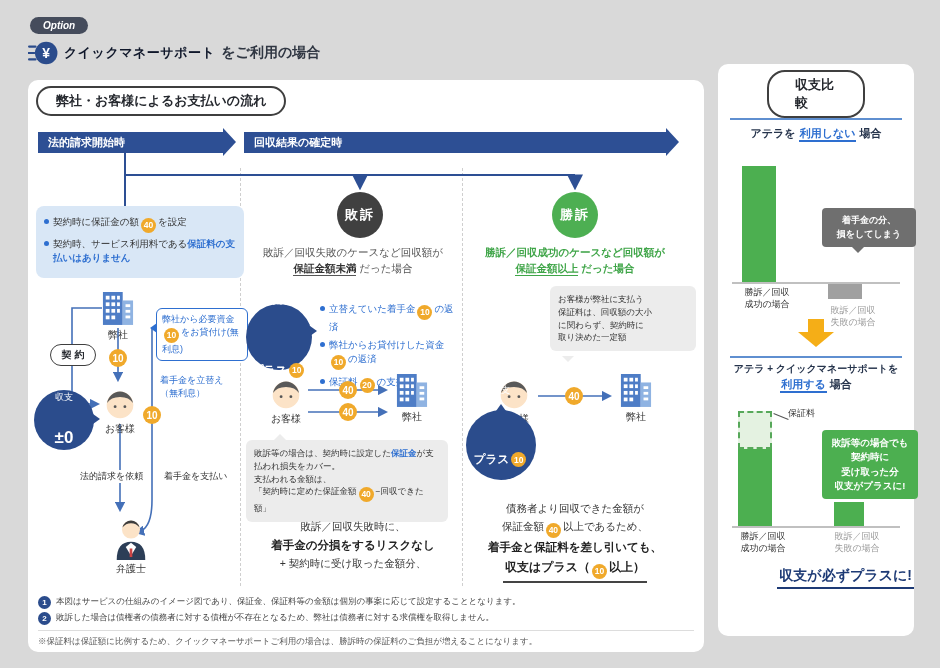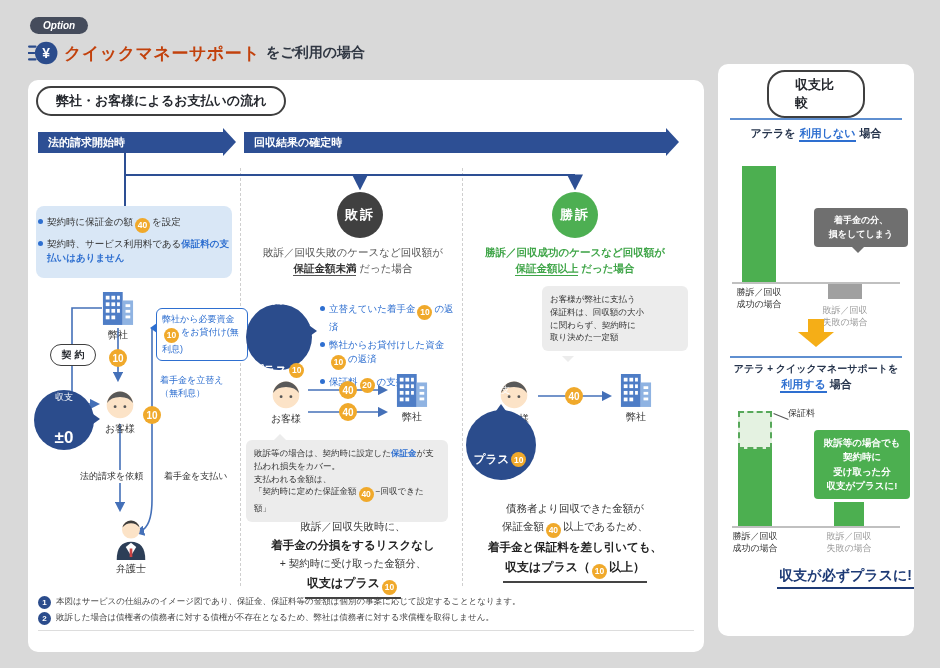--- a/index.html
+++ b/index.html
@@ -1,45 +1,45 @@
 <!DOCTYPE html>
 <html><head>
 <meta charset="utf-8">
 <style>
   html,body{margin:0;padding:0;background:#d9d9d9;font-family:"Liberation Sans",sans-serif;}
   .canvas{position:relative;width:940px;height:668px;background:#d9d9d9;overflow:hidden;color:#333;}
   .abs{position:absolute;}
-  .pl{white-space:pre-line;}
+  .pl{white-space:pre-line;margin-left:8px;}
 
   
   .opt-badge{position:absolute;left:30px;top:17px;background:#454c5c;color:#fff;font-size:10px;font-weight:bold;font-style:italic;padding:3px 13px;border-radius:10px;z-index:3;}
   .title-row{position:absolute;left:28px;top:40px;display:flex;align-items:center;gap:6px;}
   .yen-badge{width:30px;height:26px;display:inline-block;}
-  .title-main{font-size:17px;font-weight:bold;color:#c2410c;letter-spacing:.5px;}
+  .title-main{font-size:13px;font-weight:bold;color:#0f172a;letter-spacing:.5px;}
   .title-suffix{font-size:14px;font-weight:bold;color:#2f3642;}
 
   
   .panel{position:absolute;background:#fff;border-radius:10px;}
   .flow-panel{left:28px;top:80px;width:676px;height:572px;}
   .cmp-panel{left:718px;top:64px;width:196px;height:572px;}
   .pill{background:#fff;border:2px solid #3f3f3f;border-radius:18px;font-size:13px;font-weight:bold;color:#25282e;padding:4px 18px;display:inline-block;}
   .panel-pill{position:absolute;left:8px;top:6px;z-index:3;}
   .cmp-pill{position:absolute;left:50%;transform:translateX(-50%);top:6px;z-index:3;padding:4px 26px;}
 
   
   .tl-arrow{position:absolute;height:21px;background:#2d4f94;color:#fff;font-size:11px;font-weight:bold;display:flex;align-items:center;padding-left:10px;z-index:2;}
   .tl-arrow::after{content:"";position:absolute;right:-13px;top:-4px;width:0;height:0;border-top:14.5px solid transparent;border-bottom:14.5px solid transparent;border-left:13px solid #2d4f94;}
   .a1{left:10px;top:52px;width:175px;}
   .a2{left:216px;top:52px;width:412px;}
 
   .lines{position:absolute;left:0;top:0;z-index:1;}
   .col-divider{position:absolute;top:88px;height:418px;border-left:1px dashed #cfcfcf;z-index:0;}
 
   
-  .info-box{background:#d9e7f6;border-radius:8px;padding:9px 2px;font-size:9.5px;line-height:1.5;z-index:2;}
+  .info-box{background:#d9e7f6;border-radius:8px;padding:9px 8px;font-size:9.5px;line-height:1.5;z-index:2;}
   .ib-row{display:flex;gap:4px;margin-bottom:4px;}
   .dot{width:5px;height:5px;border-radius:50%;background:#2e6fd0;flex:none;margin-top:4px;}
   .blue-strong{color:#2e6fd0;font-weight:bold;}
 
   
   .coin{display:inline-flex;width:15px;height:15px;border-radius:50%;background:#f0a92b;color:#fff;font-size:8.5px;font-weight:bold;align-items:center;justify-content:center;margin:0 2px;vertical-align:-3px;flex:none;}
   .coin.c18{width:18px;height:18px;font-size:10px;}
   .coin.onln{position:absolute;z-index:3;margin:0;}
 
   
@@ -288,21 +288,20 @@
       <span class="tail" style="top:-6px;left:28px;border-left:6px solid transparent;border-right:6px solid transparent;border-bottom:6px solid #ececec;"></span>
       <span>敗訴等の場合は、契約時に設定した</span><span class="blue-strong">保証金</span><span>が支払われ損失をカバー。</span><br>
       <span>支払われる金額は、</span><br>
       <span>「契約時に定めた保証金額</span><span class="coin">40</span><span>−回収できた額」</span>
     </div>
 
     <div class="concl" style="left:218px;top:438px;width:214px;">
       <div class="l">敗訴／回収失敗時に、</div>
       <div class="b">着手金の分損をするリスクなし</div>
       <div class="l">+ 契約時に受け取った金額分、</div>
-      <div><span class="u"><span>収支はプラス</span><span class="coin">10</span></span></div>
     </div>
 
     <div class="badge win" style="left:524px;top:112px;">勝訴</div>
     <div class="desc green" style="left:438px;top:164px;width:218px;">
       <span>勝訴／回収成功のケースなど回収額が</span><br>
       <span class="emph">保証金額以上</span><span> だった場合</span>
     </div>
 
     <div class="note-box pl" style="left:514px;top:206px;width:130px;">お客様が弊社に支払う
 保証料は、回収額の大小
@@ -359,20 +358,23 @@
 
     <div class="fnote" style="left:10px;top:516px;width:656px;">
       <span class="ncirc">1</span>
       <span>本図はサービスの仕組みのイメージ図であり、保証金、保証料等の金額は個別の事案に応じて設定することとなります。</span>
     </div>
     <div class="fnote" style="left:10px;top:532px;width:656px;">
       <span class="ncirc">2</span>
       <span>敗訴した場合は債権者の債務者に対する債権が不存在となるため、弊社は債務者に対する求償権を取得しません。</span>
     </div>
     <div class="hrline" style="left:10px;top:550px;width:656px;"></div>
+    <div class="fnote" style="left:10px;top:556px;width:656px;color:#555;">
+      <span>※保証料は保証額に比例するため、クイックマネーサポートご利用の場合は、勝訴時の保証料のご負担が増えることになります。</span>
+    </div>
   </section>
 
   <section class="panel cmp-panel">
     <div class="pill cmp-pill">収支比較</div>
 
     <div class="sec-rule" style="top:54px;"></div>
     <div class="cmp-title" style="top:62px;">
       <span>アテラを </span><span class="em">利用しない</span><span> 場合</span>
     </div>
     <div class="baseline" style="top:218px;"></div>

